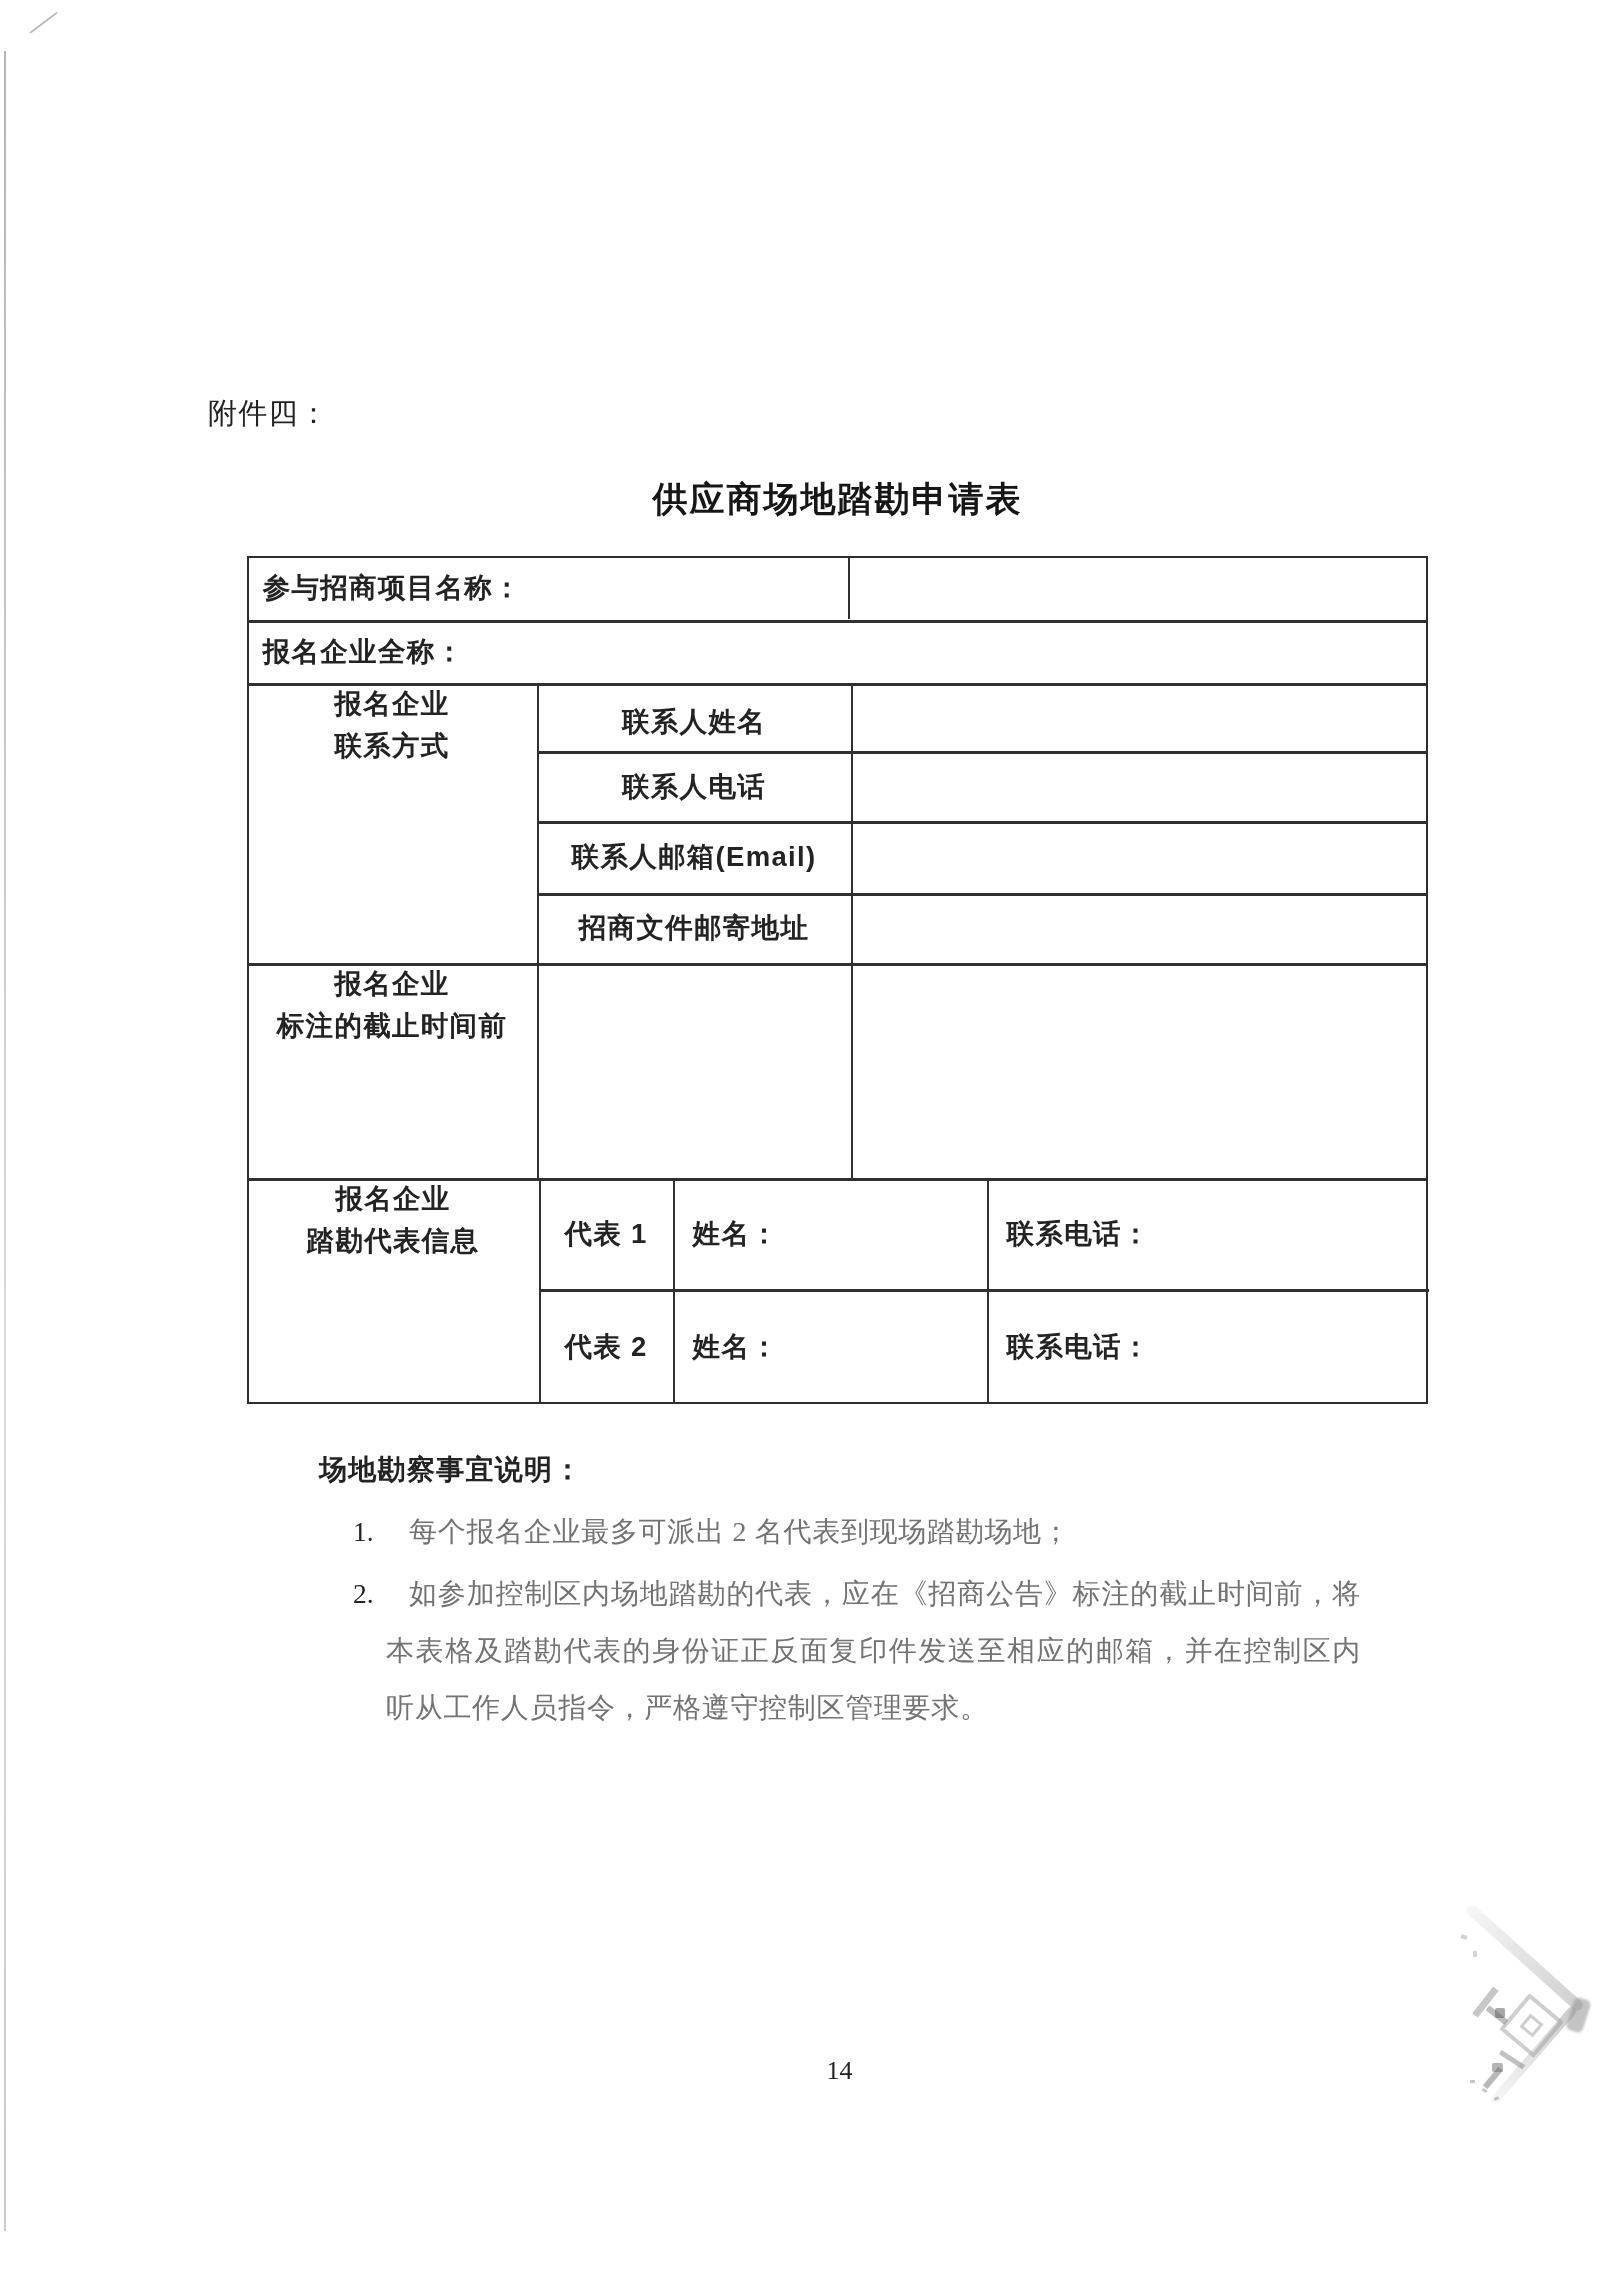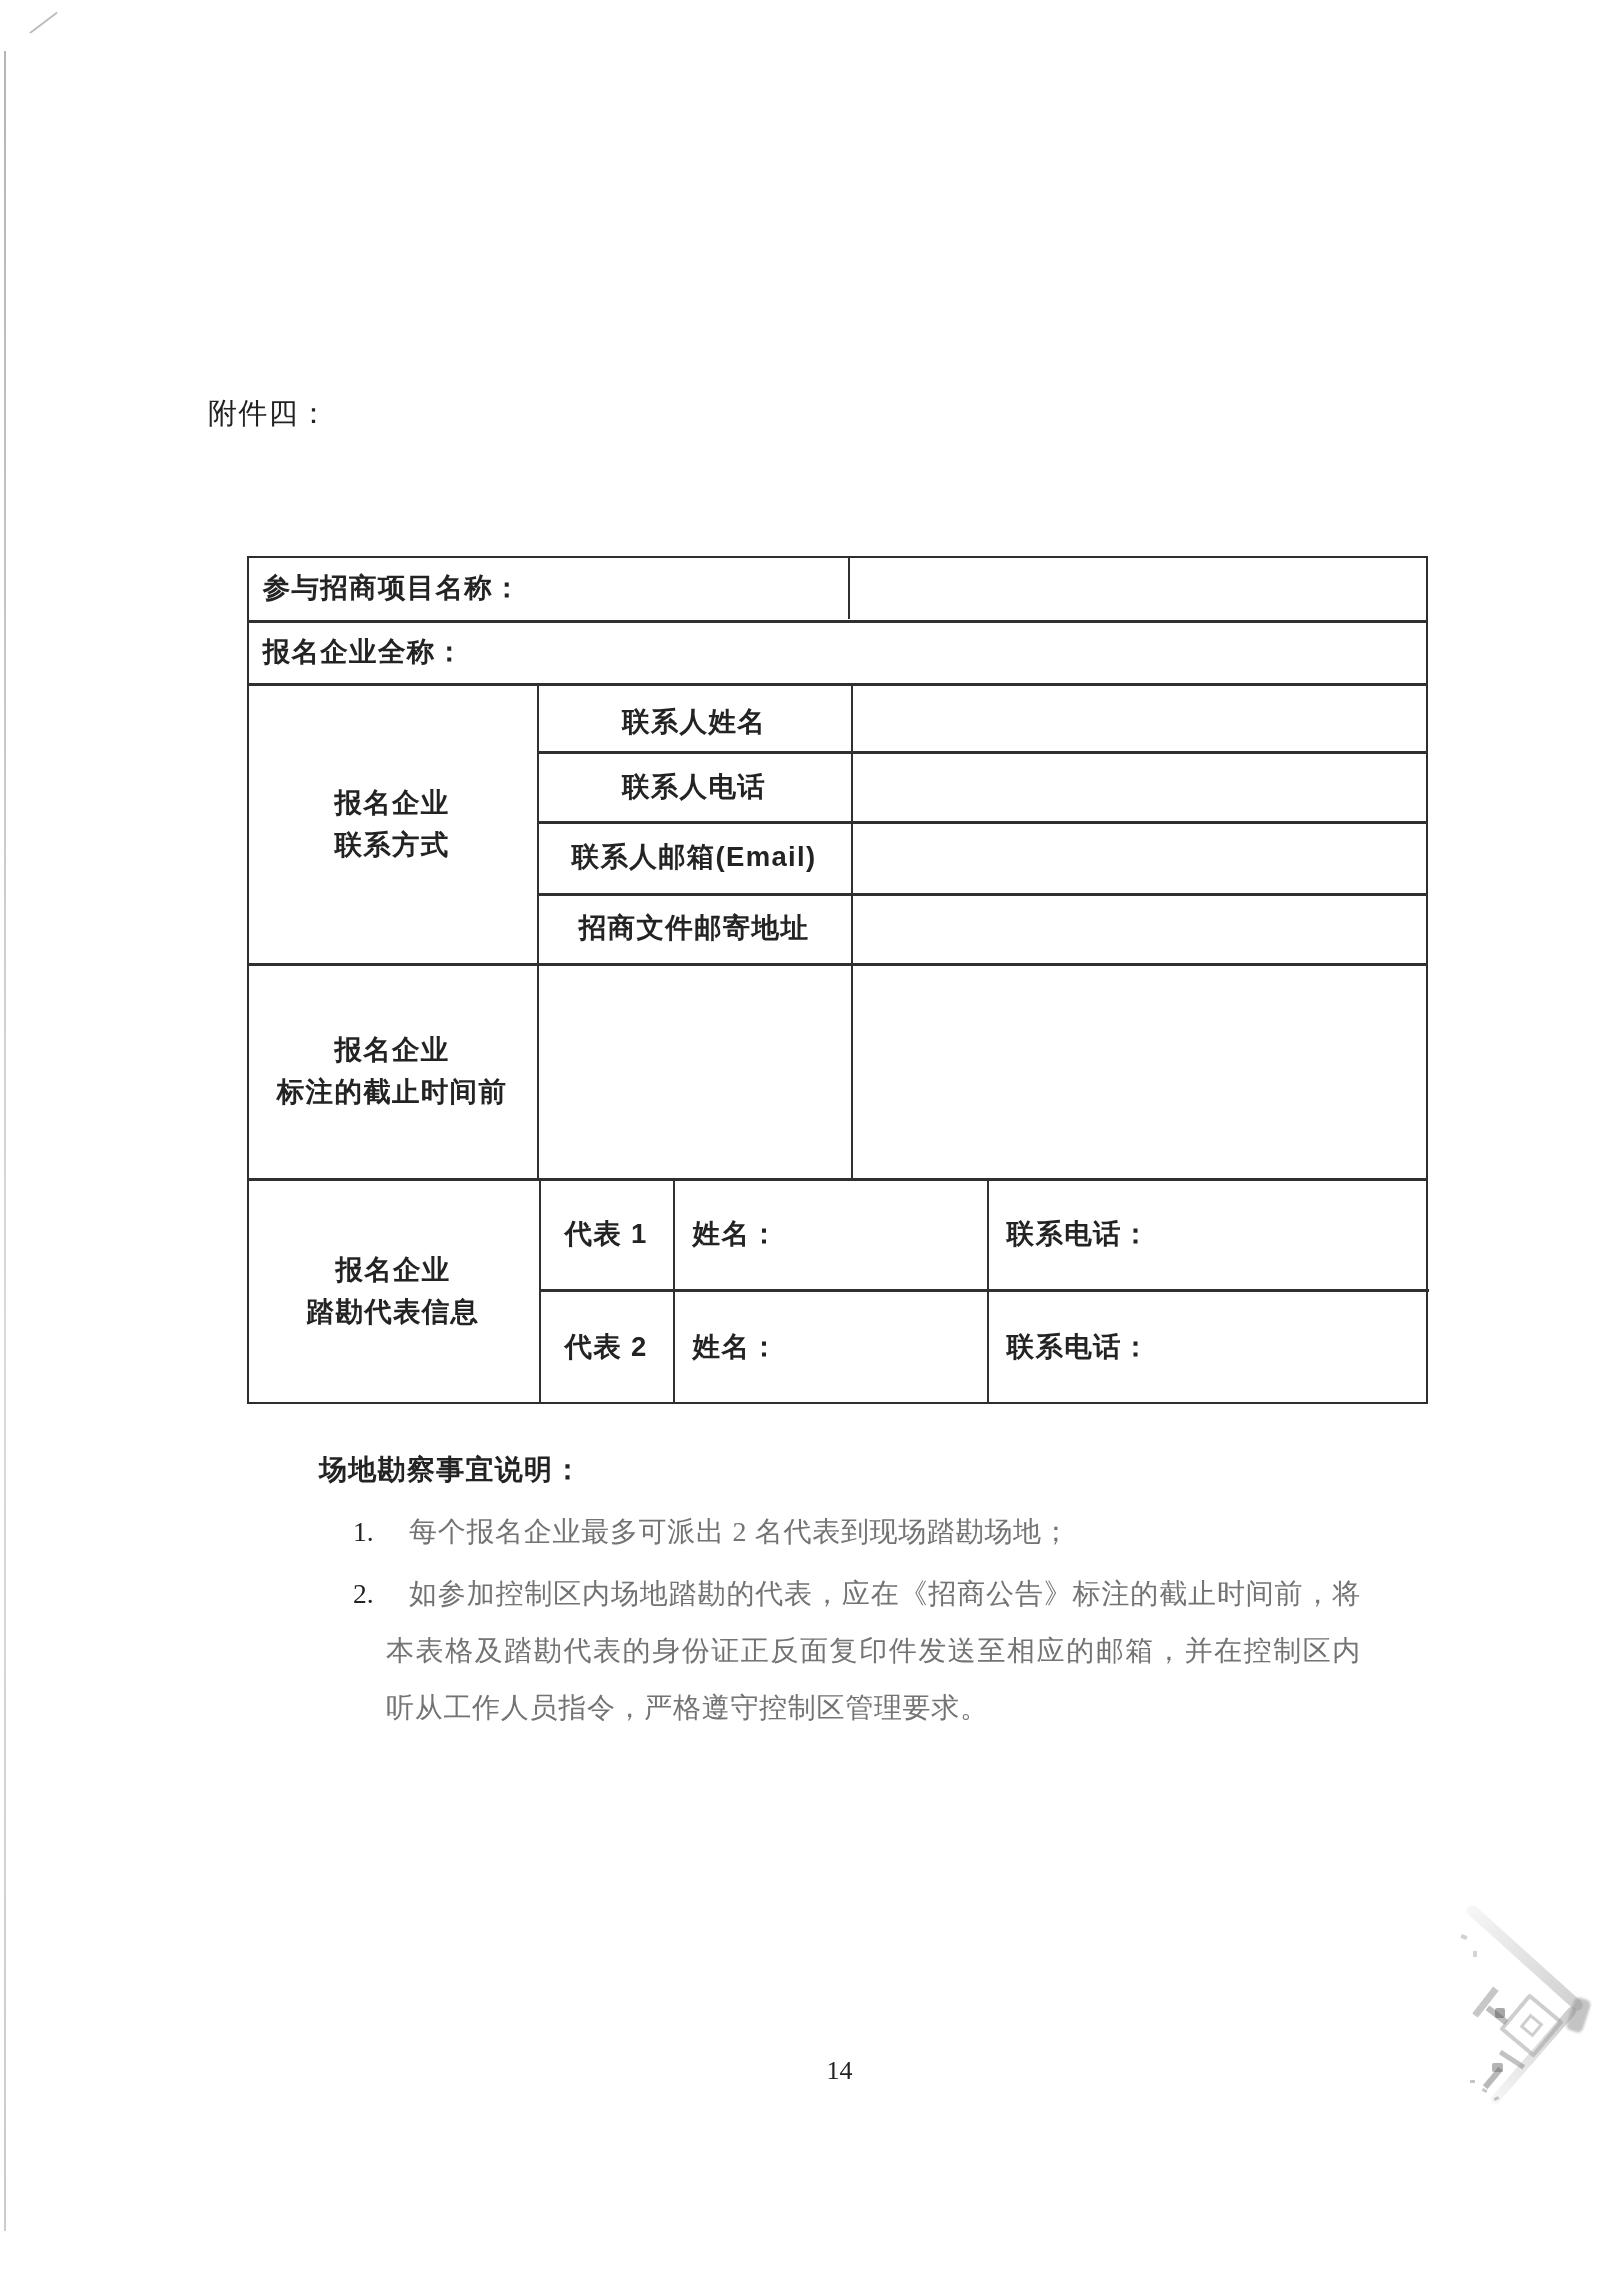--- a/index.html
+++ b/index.html
@@ -36,21 +36,21 @@
     border:2.6px solid #2d2d2d;box-sizing:border-box;
   }
   .hl{position:absolute;height:2.6px;background:#303030;}
   .vl{position:absolute;width:2px;background:#303030;}
   .cell{
     position:absolute;display:flex;align-items:center;box-sizing:border-box;
     font-size:27.5px;font-weight:600;letter-spacing:1.3px;color:#232323;
   }
   .cell.left{justify-content:flex-start;}
   .cell.center{justify-content:center;text-align:center;}
-  .cell.col{flex-direction:column;justify-content:center;line-height:42px;}
+  .cell.col{flex-direction:column;justify-content:flex-start;line-height:42px;}
   
   .note-hei{
     position:absolute;height:39px;line-height:39px;
     font-size:28px;font-weight:600;letter-spacing:1.3px;color:#232323;
   }
   .note-num{
     position:absolute;height:39px;line-height:39px;
     font-family:"Liberation Serif",serif;font-size:27.5px;color:#222;
   }
   .note-line{
@@ -100,20 +100,21 @@
 </style>
 </head>
 <body>
 
 <div class="page">
 
   <div class="artifact-v"></div>
   <div class="artifact-d"></div>
 
   <div class="attachment">附件四：</div>
+  <div class="title">供应商场地踏勘申请表</div>
 
   <div class="tbl-border"></div>
 
   <div class="hl" style="left:247px;top:620px;width:1181px;"></div>
   <div class="hl" style="left:247px;top:683px;width:1181px;"></div>
   <div class="hl" style="left:537px;top:751px;width:891px;"></div>
   <div class="hl" style="left:537px;top:821px;width:891px;"></div>
   <div class="hl" style="left:537px;top:893px;width:891px;"></div>
   <div class="hl" style="left:247px;top:963px;width:1181px;"></div>
   <div class="hl" style="left:247px;top:1178px;width:1181px;"></div>

